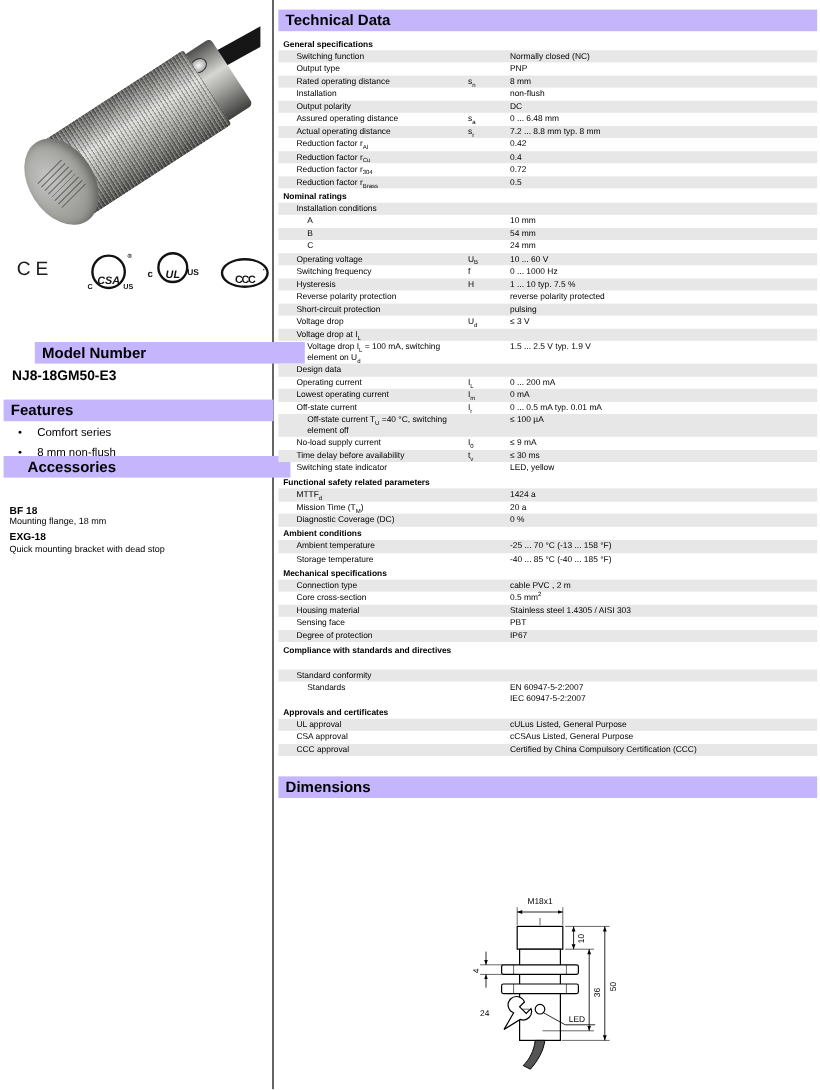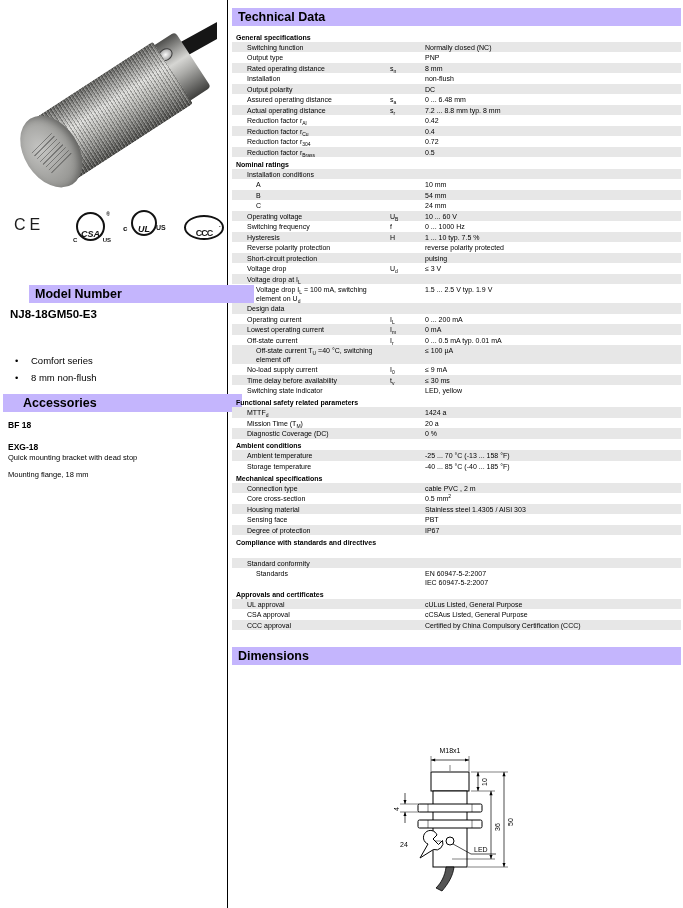--- a/index.html
+++ b/index.html
@@ -104,30 +104,31 @@
       <span class="tiny" style="left:150px;top:14px;font-size:7px;">US</span>
       <span class="mark ccc">
         <span>CCC</span>
         <span class="tiny" style="right:2px;top:6px;">·</span>
       </span>
     </div>
 
     <div class="bar bar-big lbar" style="top:285px;margin-left:26px;">Model Number</div>
     <div class="model-value" style="top:308px;">NJ8-18GM50-E3</div>
 
+    <div class="bar bar-big lbar" style="top:333px;">Features</div>
     <div class="feature" style="top:355px;">
       <span class="dot">•</span><span>Comfort series</span>
     </div>
     <div class="feature" style="top:372px;">
       <span class="dot">•</span><span>8 mm non-flush</span>
     </div>
 
-    <div class="bar bar-big lbar" style="top:394px;padding-left:20px;">Accessories</div>
+    <div class="bar bar-big lbar" style="top:380px;padding-left:20px;">Accessories</div>
     <div class="acc-name" style="top:420px;">BF 18</div>
-    <div class="acc-desc" style="top:430px;margin-top:40px;">Mounting flange, 18 mm</div>
+    <div class="acc-desc" style="top:430px;">Mounting flange, 18 mm</div>
     <div class="acc-name" style="top:442px;">EXG-18</div>
     <div class="acc-desc" style="top:453px;">Quick mounting bracket with dead stop</div>
   </div>
 
   <div id="right">
     <div class="bar bar-big">Technical Data</div>
     <div id="tech-table">
         <div class="trow sec"><span class="lbl">General specifications</span></div>
         <div class="trow shade"><span class="lbl">Switching function</span><span class="sym"></span><span class="val">Normally closed (NC)</span></div>
         <div class="trow"><span class="lbl">Output type</span><span class="sym"></span><span class="val">PNP</span></div>

